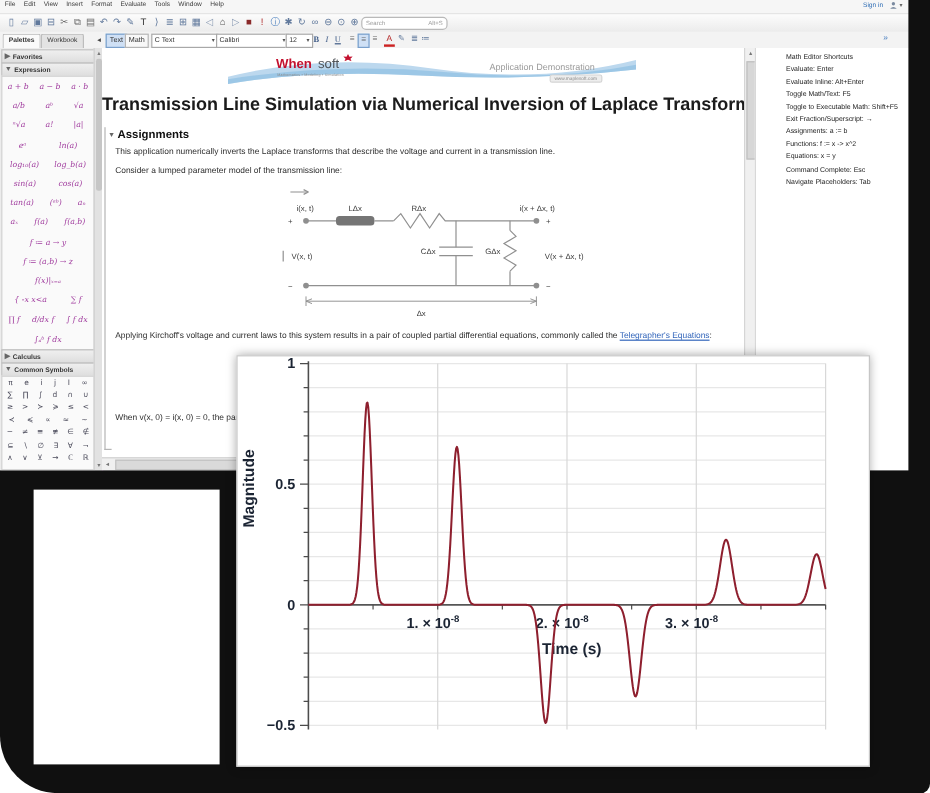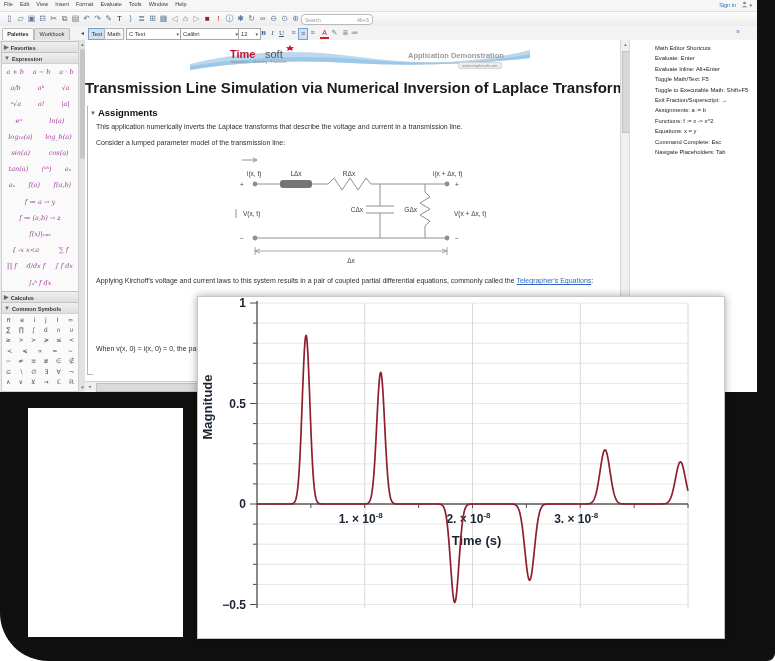--- a/index.html
+++ b/index.html
@@ -67,21 +67,21 @@
   .hthumb{position:absolute;left:11px;top:1px;width:520px;height:7px;background:#dadada;border:1px solid #c0c0c0;}
   .scrbtn{position:absolute;font-size:4.5px;color:#777;line-height:9px;width:9px;text-align:center;}
   
   .rpanel{left:629px;top:40px;width:129px;height:352px;background:#fff;border-left:1px solid #d8d8d8;}
   .rp-line{position:absolute;left:25px;font-size:5.8px;color:#1d1d1d;white-space:nowrap;}
   
   .banner{left:105px;top:4px;width:340px;height:30px;}
   .logo-maple{position:absolute;left:40px;top:4px;font-size:11px;font-weight:bold;color:#c3112f;}
   .logo-soft{position:absolute;left:75px;top:4px;font-size:11px;font-weight:normal;color:#4f5358;}
   .logo-tag{position:absolute;left:41px;top:16px;font-size:3px;color:#888;letter-spacing:.2px;}
-  .app-demo{position:absolute;left:218px;top:7px;font-size:7.5px;color:#9a9a9a;font-weight:bold;}
+  .app-demo{position:absolute;left:218px;top:7px;font-size:7.5px;color:#9a9a9a;}
   .site-tab{position:absolute;left:268px;top:18px;font-size:4px;color:#8a8a8a;background:#ededed;
             border:1px solid #d5d5d5;border-radius:2px;padding:0 3px;}
   
   .chart-card{left:197px;top:296px;width:526px;height:341px;background:#fff;z-index:40;
               border:1px solid #c6c6c6;box-shadow:0 0 8px rgba(0,0,0,.35);}
   .chart-card svg{display:block;}
 </style>
 </head>
 <body>
 
@@ -308,21 +308,21 @@
       </div>
     </div>
 
     <div class="abs doc">
 
       <div class="abs banner">
         <svg width="340" height="30" viewBox="0 0 340 30">
           <path d="M0 20 Q 80 0 170 13 T 340 6 L 340 14 Q 250 24 160 19 T 0 26 Z" fill="#bcd8ee"></path>
           <path d="M0 22 Q 90 8 180 16 T 340 10 L 340 14 Q 250 24 160 19 T 0 26 Z" fill="#8fc0e2" opacity="0.7"></path>
         </svg>
-        <span class="logo-maple">Time</span><span class="logo-soft">soft</span>
+        <span class="logo-maple">When</span><span class="logo-soft">soft</span>
         <svg style="position:absolute;left:96px;top:1px;" width="8" height="6" viewBox="0 0 8 6">
             <path d="M4 0 L5.2 2.2 L8 2 L6 4 L7 6 L4 4.8 L1 6 L2 4 L0 2 L2.8 2.2 Z" fill="#c3112f"></path>
           </svg>
         <span class="logo-tag">Mathematics • Modeling • Simulation</span>
         <span class="app-demo">Application Demonstration</span>
         <span class="site-tab">www.maplesoft.com</span>
       </div>
 
       <div class="doc-title">Transmission Line Simulation via Numerical Inversion of Laplace Transforms</div>
 

